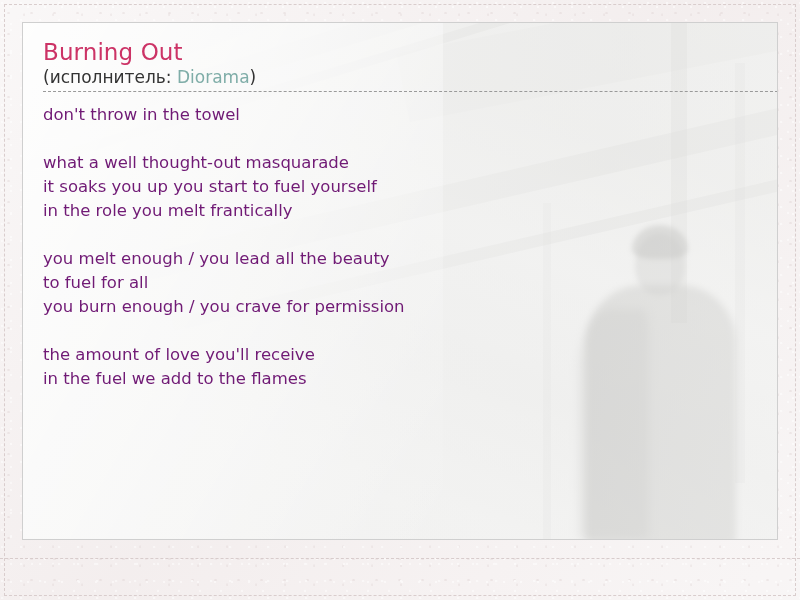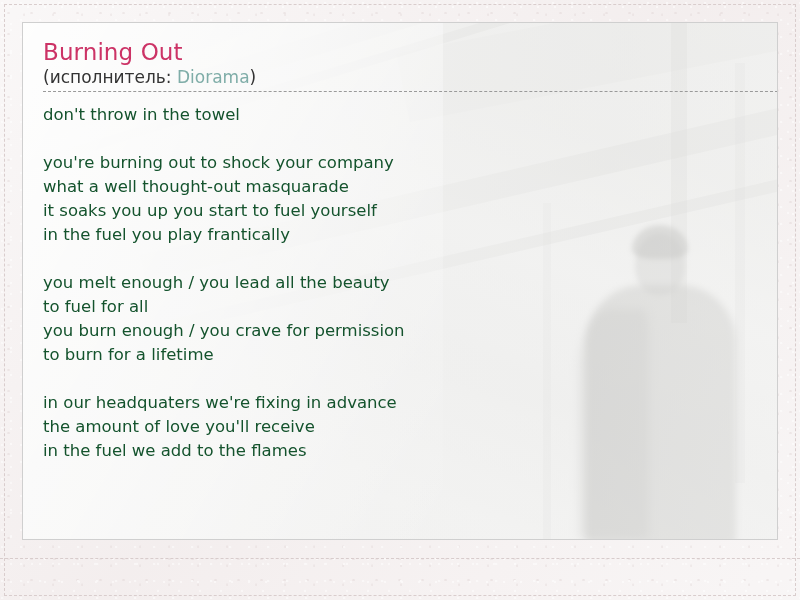--- a/index.html
+++ b/index.html
@@ -204,21 +204,21 @@
   #performer-link {
     color: #7fada8;
     text-decoration: none;
   }
 
   #lyrics {
     margin: 0;
     padding-top: 11px;
     font-size: 16.5px;
     line-height: 24px;
-    color: #14532d;
+    color: #701a75;
   }
   .lyric-line {
     white-space: pre;
   }
   .stanza-gap {
     height: 24px;
   }
 </style>
 </head>
 <body>
@@ -252,30 +252,27 @@
 
     <div id="card-content">
 
       <h1 id="song-title">Burning Out</h1>
 
       <p id="performer-line"><span>(исполнитель: </span><a href="#" id="performer-link">Diorama</a><span>)</span></p>
 
       <div id="lyrics">
           <div class="lyric-line">don't throw in the towel</div>
           <div class="stanza-gap"></div>
-          <div class="lyric-line">you're burning out to shock your company</div>
           <div class="lyric-line">what a well thought-out masquarade</div>
           <div class="lyric-line">it soaks you up you start to fuel yourself</div>
-          <div class="lyric-line">in the fuel you play frantically</div>
+          <div class="lyric-line">in the role you melt frantically</div>
           <div class="stanza-gap"></div>
           <div class="lyric-line">you melt enough / you lead all the beauty</div>
           <div class="lyric-line">to fuel for all</div>
           <div class="lyric-line">you burn enough / you crave for permission</div>
-          <div class="lyric-line">to burn for a lifetime</div>
           <div class="stanza-gap"></div>
-          <div class="lyric-line">in our headquaters we're fixing in advance</div>
           <div class="lyric-line">the amount of love you'll receive</div>
           <div class="lyric-line">in the fuel we add to the flames</div>
         </div>
 
     </div>
   </div>
 </div>
 
 </body></html>

